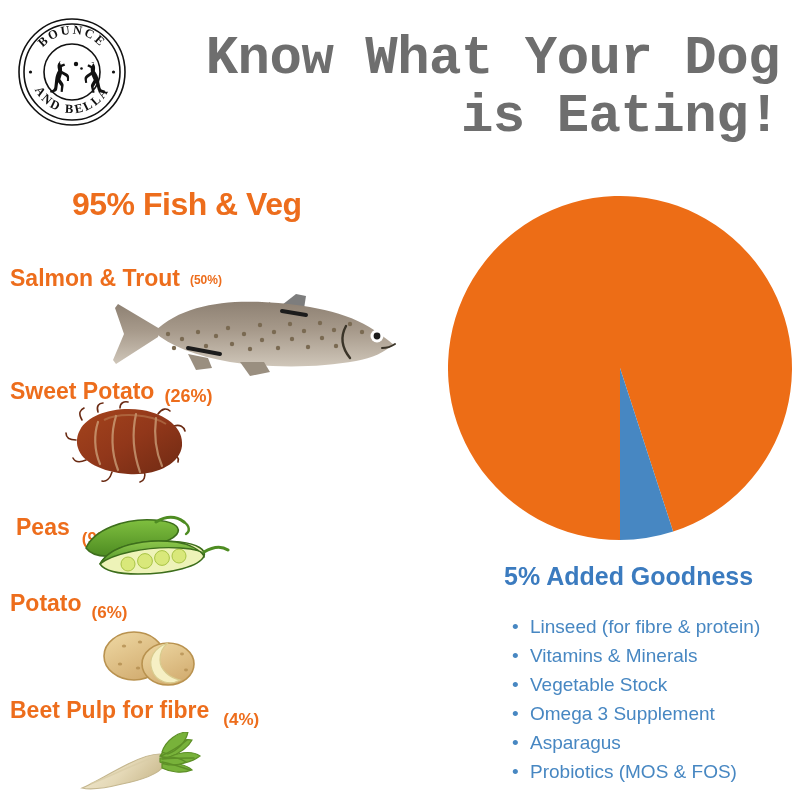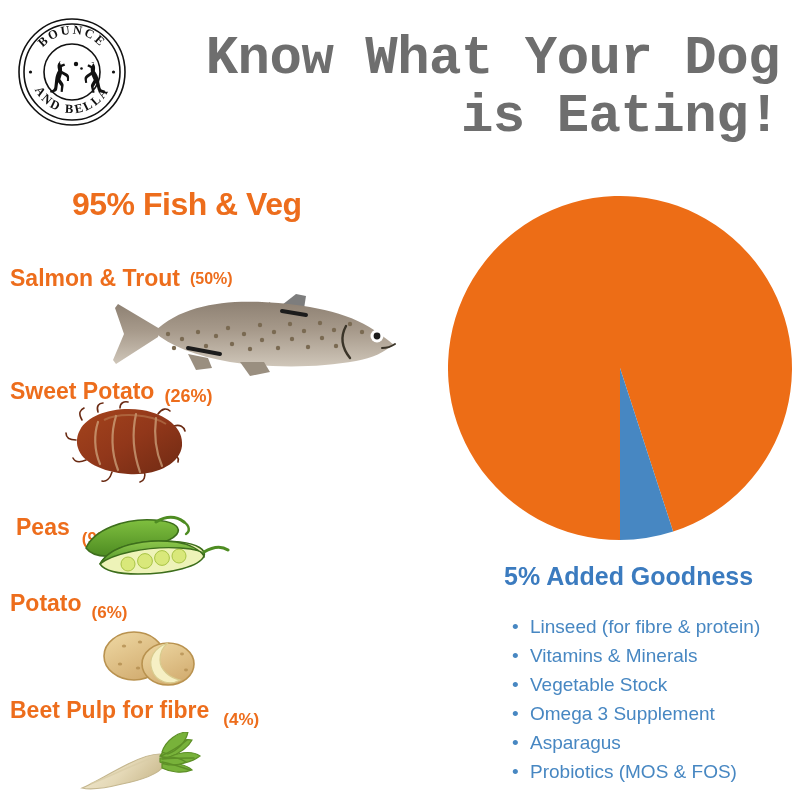--- a/index.html
+++ b/index.html
@@ -70,21 +70,21 @@
   .ing-pct {
     color: #ED6D1C;
     font-weight: bold;
     white-space: nowrap;
     display: inline-block;
     vertical-align: baseline;
   }
 
   #ing-salmon { left: 10px; top: 265px; }
   #ing-salmon .ing-label { font-size: 23px; text-align: center; }
-  #ing-salmon .ing-pct { font-size: 16px; margin-left: 10px; position: relative; top: -2px; }
+  #ing-salmon .ing-pct { font-size: 12px; margin-left: 10px; position: relative; top: -2px; }
 
   #ing-sweetpotato { left: 10px; top: 378px; }
   #ing-sweetpotato .ing-label { font-size: 23px; }
   #ing-sweetpotato .ing-pct { font-size: 18px; margin-left: 10px; position: relative; top: 3px; }
 
   #ing-peas { left: 16px; top: 482px; margin-top: 32px; }
   #ing-peas .ing-label { font-size: 23px; }
   #ing-peas .ing-pct { font-size: 17px; margin-left: 12px; position: relative; top: 9px; }
 
   #ing-potato { left: 10px; top: 590px; text-align: right; }

